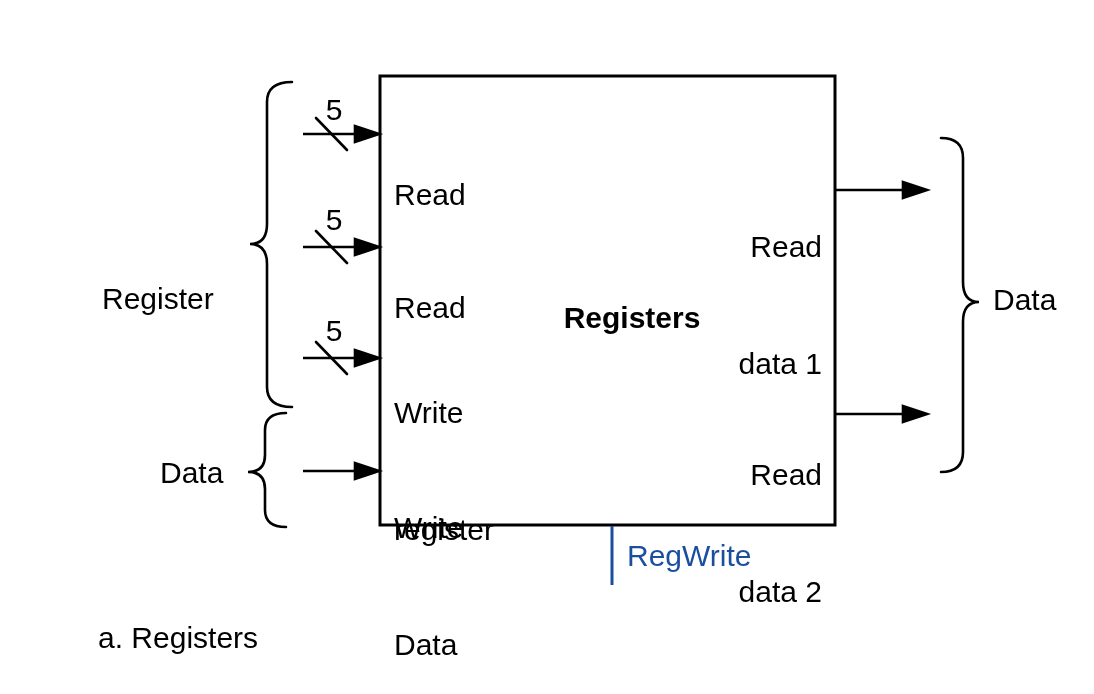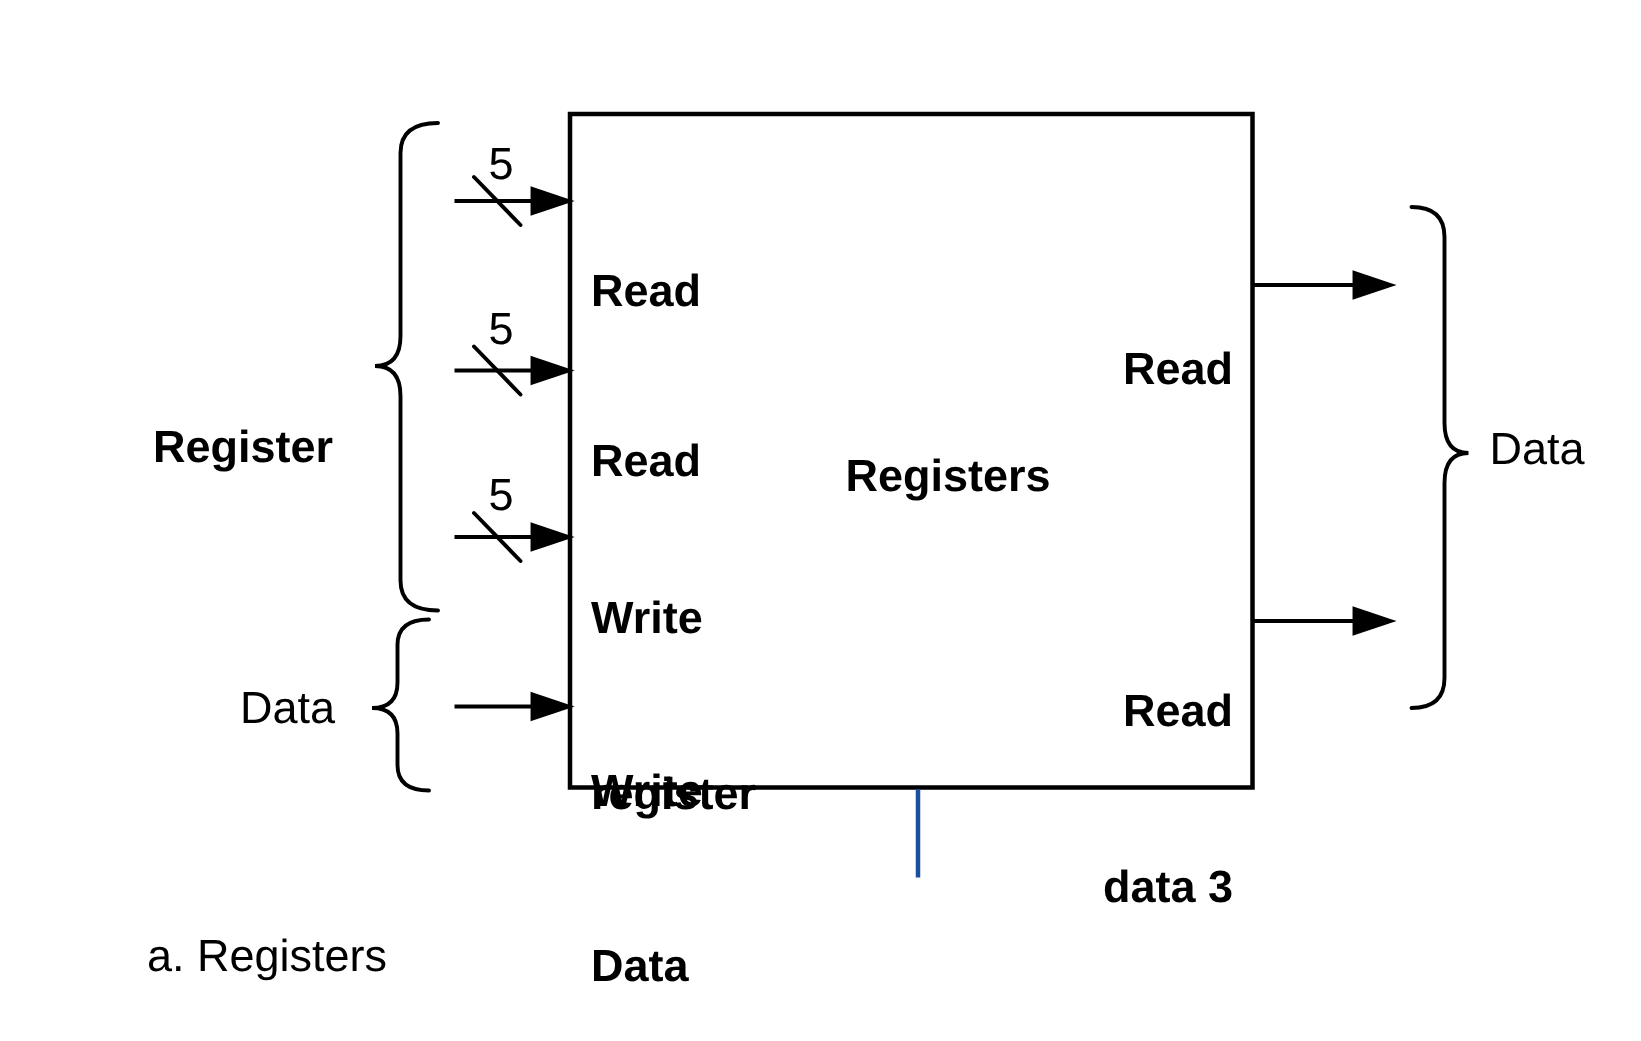--- a/index.html
+++ b/index.html
@@ -13,21 +13,21 @@
     overflow: hidden;
   }
   #wires { position: absolute; left: 0; top: 0; width: 1094px; height: 694px; }
   .lbl {
     position: absolute;
     font-size: 30px;
     line-height: 39px;
     white-space: pre;
     color: #000;
   }
-  .lbl div { height: 39px; font-weight: bold; }
+  .lbl div { height: 39px; }
   .right-align { text-align: right; }
   .center-align { text-align: center; }
   .bold { font-weight: bold; }
   .blue { color: #1B4F9E; }
   .bus-width { width: 34px; text-align: center; }
 </style>
 </head>
 <body>
 
 <div id="stage">
@@ -81,32 +81,34 @@
     <div>Write</div>
     <div>register</div>
   </div>
   <div class="lbl" style="left:394px; top:430px;">
     <div>Write</div>
     <div>Data</div>
   </div>
 
   <div class="lbl right-align" style="left:682px; top:149px; width:140px;">
     <div>Read</div>
+    <div>data 1</div>
   </div>
   <div class="lbl right-align" style="left:682px; top:377px; width:140px;">
     <div>Read</div>
-    <div>data 3</div>
+    <div>data 2</div>
   </div>
 
   <div class="lbl bus-width" style="left:317px; top:90px;">5</div>
   <div class="lbl bus-width" style="left:317px; top:200px;">5</div>
   <div class="lbl bus-width" style="left:317px; top:311px;">5</div>
 
   <div class="lbl" style="left:102px; top:201px;">
     <div>Register</div>
   </div>
   <div class="lbl" style="left:160px; top:453px;">Data</div>
   <div class="lbl" style="left:993px; top:280px;">Data</div>
 
+  <div class="lbl blue" style="left:627px; top:536px;">RegWrite</div>
 
   <div class="lbl" style="left:98px; top:618px;">a. Registers</div>
 
 </div>
 
 </body></html>

